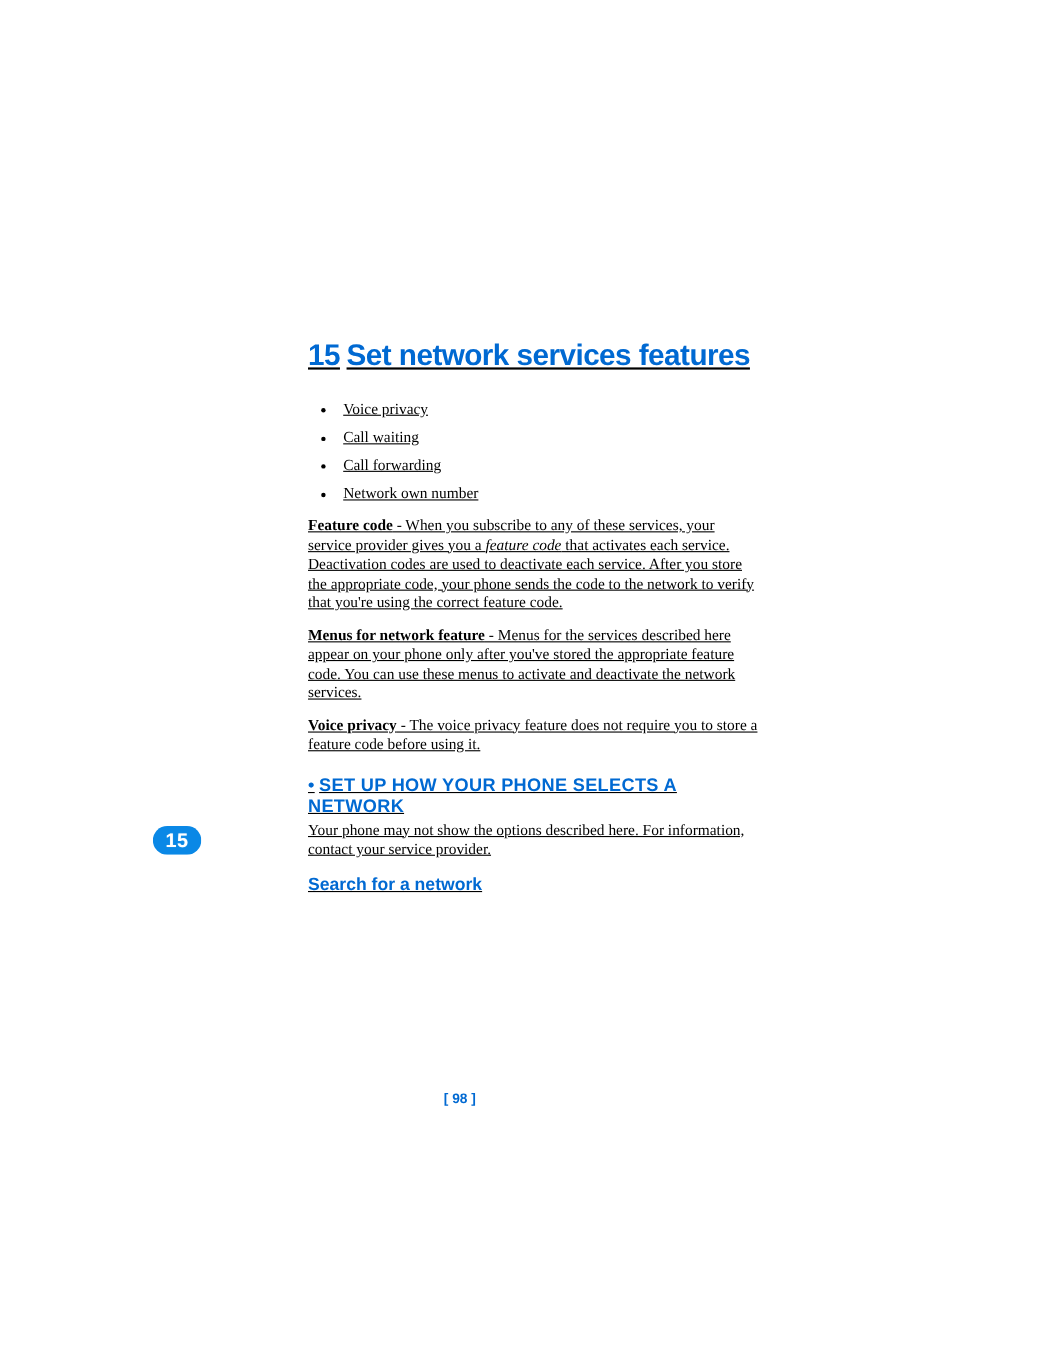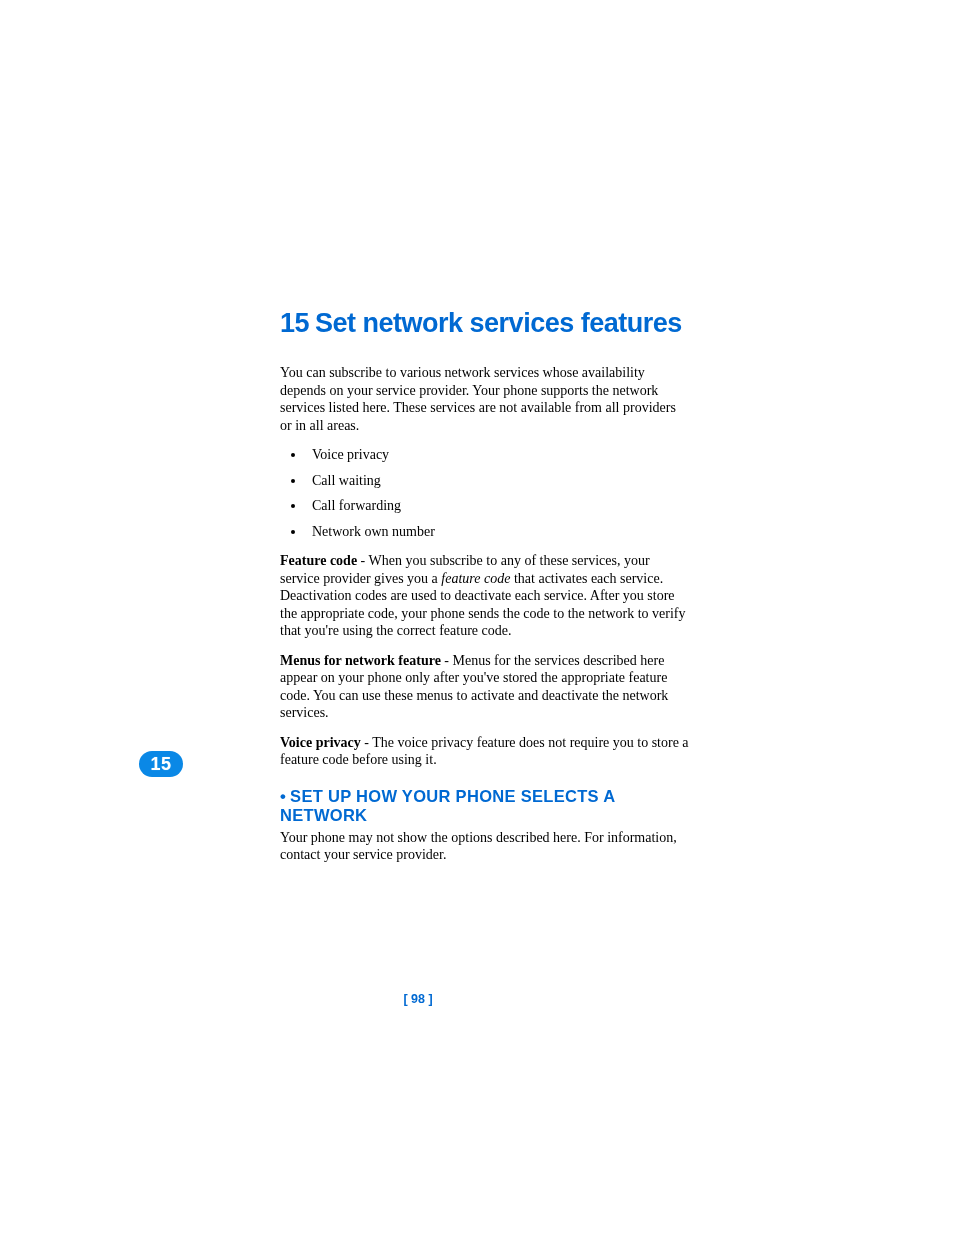--- a/index.html
+++ b/index.html
@@ -10,20 +10,21 @@
     height: 1235px;
     position: relative;
     font-family: Verdana, Geneva, sans-serif;
     color: #000000;
   }
   .content {
     position: absolute;
     left: 280px;
     top: 308px;
     width: 410px;
+    text-decoration: underline;
   }
   h1.chapter-title {
     color: #0069d2;
     font-size: 27px;
     font-weight: bold;
     margin: 0 0 25px 0;
     font-family: Verdana, Geneva, sans-serif;
     letter-spacing: -0.5px;
   }
   h1.chapter-title .chap-num {
@@ -105,21 +106,20 @@
   </svg>
   <div class="side-tab-num">15</div>
 </div>
 
 <div class="content">
 
   <h1 class="chapter-title">
     <span class="chap-num">15</span><span>Set network services features</span>
   </h1>
 
-  <p class="body">You can subscribe to various network services whose availability depends on your service provider. Your phone supports the network services listed here. These services are not available from all providers or in all areas.</p>
 
   <ul class="bullets">
     <li>Voice privacy</li>
     <li>Call waiting</li>
     <li>Call forwarding</li>
     <li>Network own number</li>
   </ul>
 
   <p class="body">
     <span class="bold">Feature code</span><span> - When you subscribe to any of these services, your service provider gives you a </span><span class="italic">feature code</span><span> that activates each service. Deactivation codes are used to deactivate each service. After you store the appropriate code, your phone sends the code to the network to verify that you're using the correct feature code.</span>
@@ -132,16 +132,17 @@
   <p class="body">
     <span class="bold">Voice privacy</span><span> - The voice privacy feature does not require you to store a feature code before using it.</span>
   </p>
 
 
   <h2 class="section-head">
     <span class="bullet-lead">•</span><span>SET UP HOW YOUR PHONE SELECTS A NETWORK</span>
   </h2>
   <p class="body">Your phone may not show the options described here. For information, contact your service provider.</p>
 
+  <h3 class="subhead">Search for a network</h3>
 
 </div>
 
 <div class="page-number">[ 98 ]</div>
 
 </body></html>

